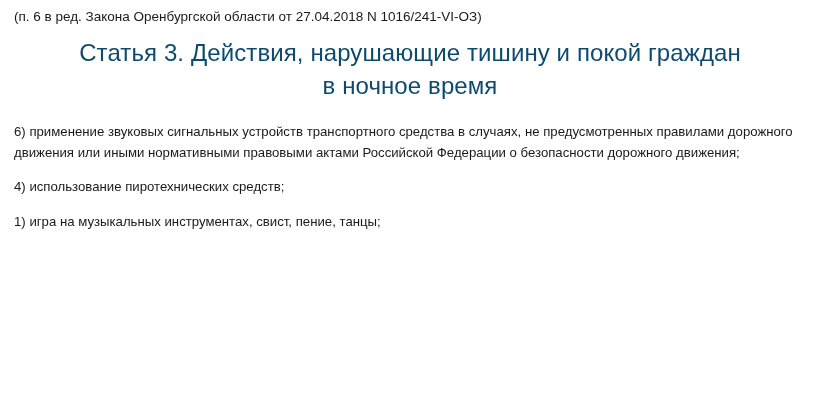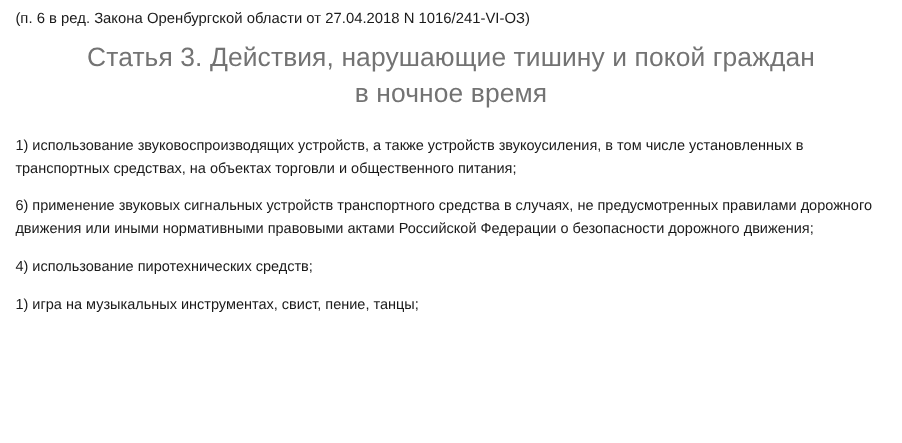--- a/index.html
+++ b/index.html
@@ -25,21 +25,21 @@
     font-size: 13.5px;
     line-height: 18px;
     color: #1a1a1a;
     margin: 0 0 6px 0;
   }
   .title {
     text-align: center;
     font-size: 24px;
     line-height: 33px;
     font-weight: normal;
-    color: #737373;
+    color: #0c4a6e;
     margin: 10px 0 4px 0;
     letter-spacing: 0.1px;
   }
   .title .line {
     display: block;
   }
   .body-text {
     margin-top: 20px;
   }
   .para {
@@ -59,19 +59,18 @@
 <div class="page">
 
   <div class="note">(п. 6 в ред. Закона Оренбургской области от 27.04.2018 N 1016/241-VI-ОЗ)</div>
 
   <h1 class="title">
     <span class="line">Статья 3. Действия, нарушающие тишину и покой граждан</span>
     <span class="line">в ночное время</span>
   </h1>
 
   <div class="body-text">
-    <p class="para">1) использование звуковоспроизводящих устройств, а также устройств звукоусиления, в том числе установленных в транспортных средствах, на объектах торговли и общественного питания;</p>
     <p class="para">6) применение звуковых сигнальных устройств транспортного средства в случаях, не предусмотренных правилами дорожного движения или иными нормативными правовыми актами Российской Федерации о безопасности дорожного движения;</p>
     <p class="para">4) использование пиротехнических средств;</p>
     <p class="para">1) игра на музыкальных инструментах, свист, пение, танцы;</p>
   </div>
 
 </div>
 
 </body></html>

